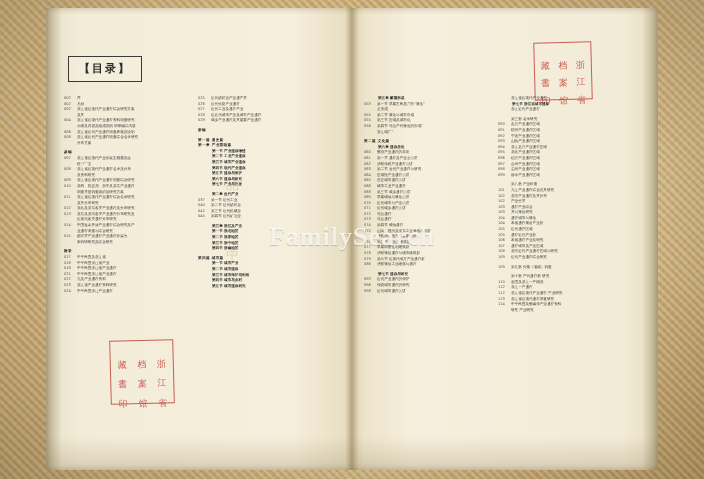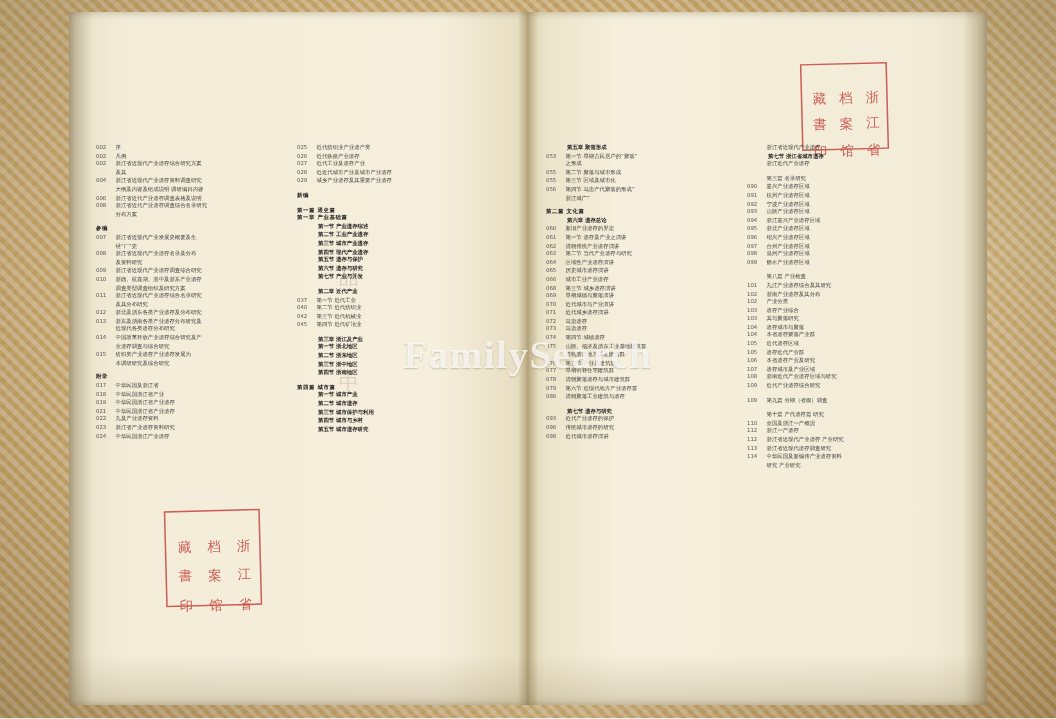--- a/index.html
+++ b/index.html
@@ -180,20 +180,21 @@
 
   <div class="cover"></div>
   <div class="cover-vign"></div>
 
   <div class="book">
     <div class="edge-shadow-l"></div>
     <div class="edge-shadow-r"></div>
     <div class="gutter"></div>
     <div class="page-bottom-fade"></div>
 
+    <div class="toc-title">【目录】</div>
 
     <div class="faint faint-1">品</div>
     <div class="faint faint-2">中</div>
 
     <div class="seal seal-tr">
       <div class="seal-inner">
         <span>浙</span>
           <span>江</span>
           <span>省</span>
         <span>档</span>

